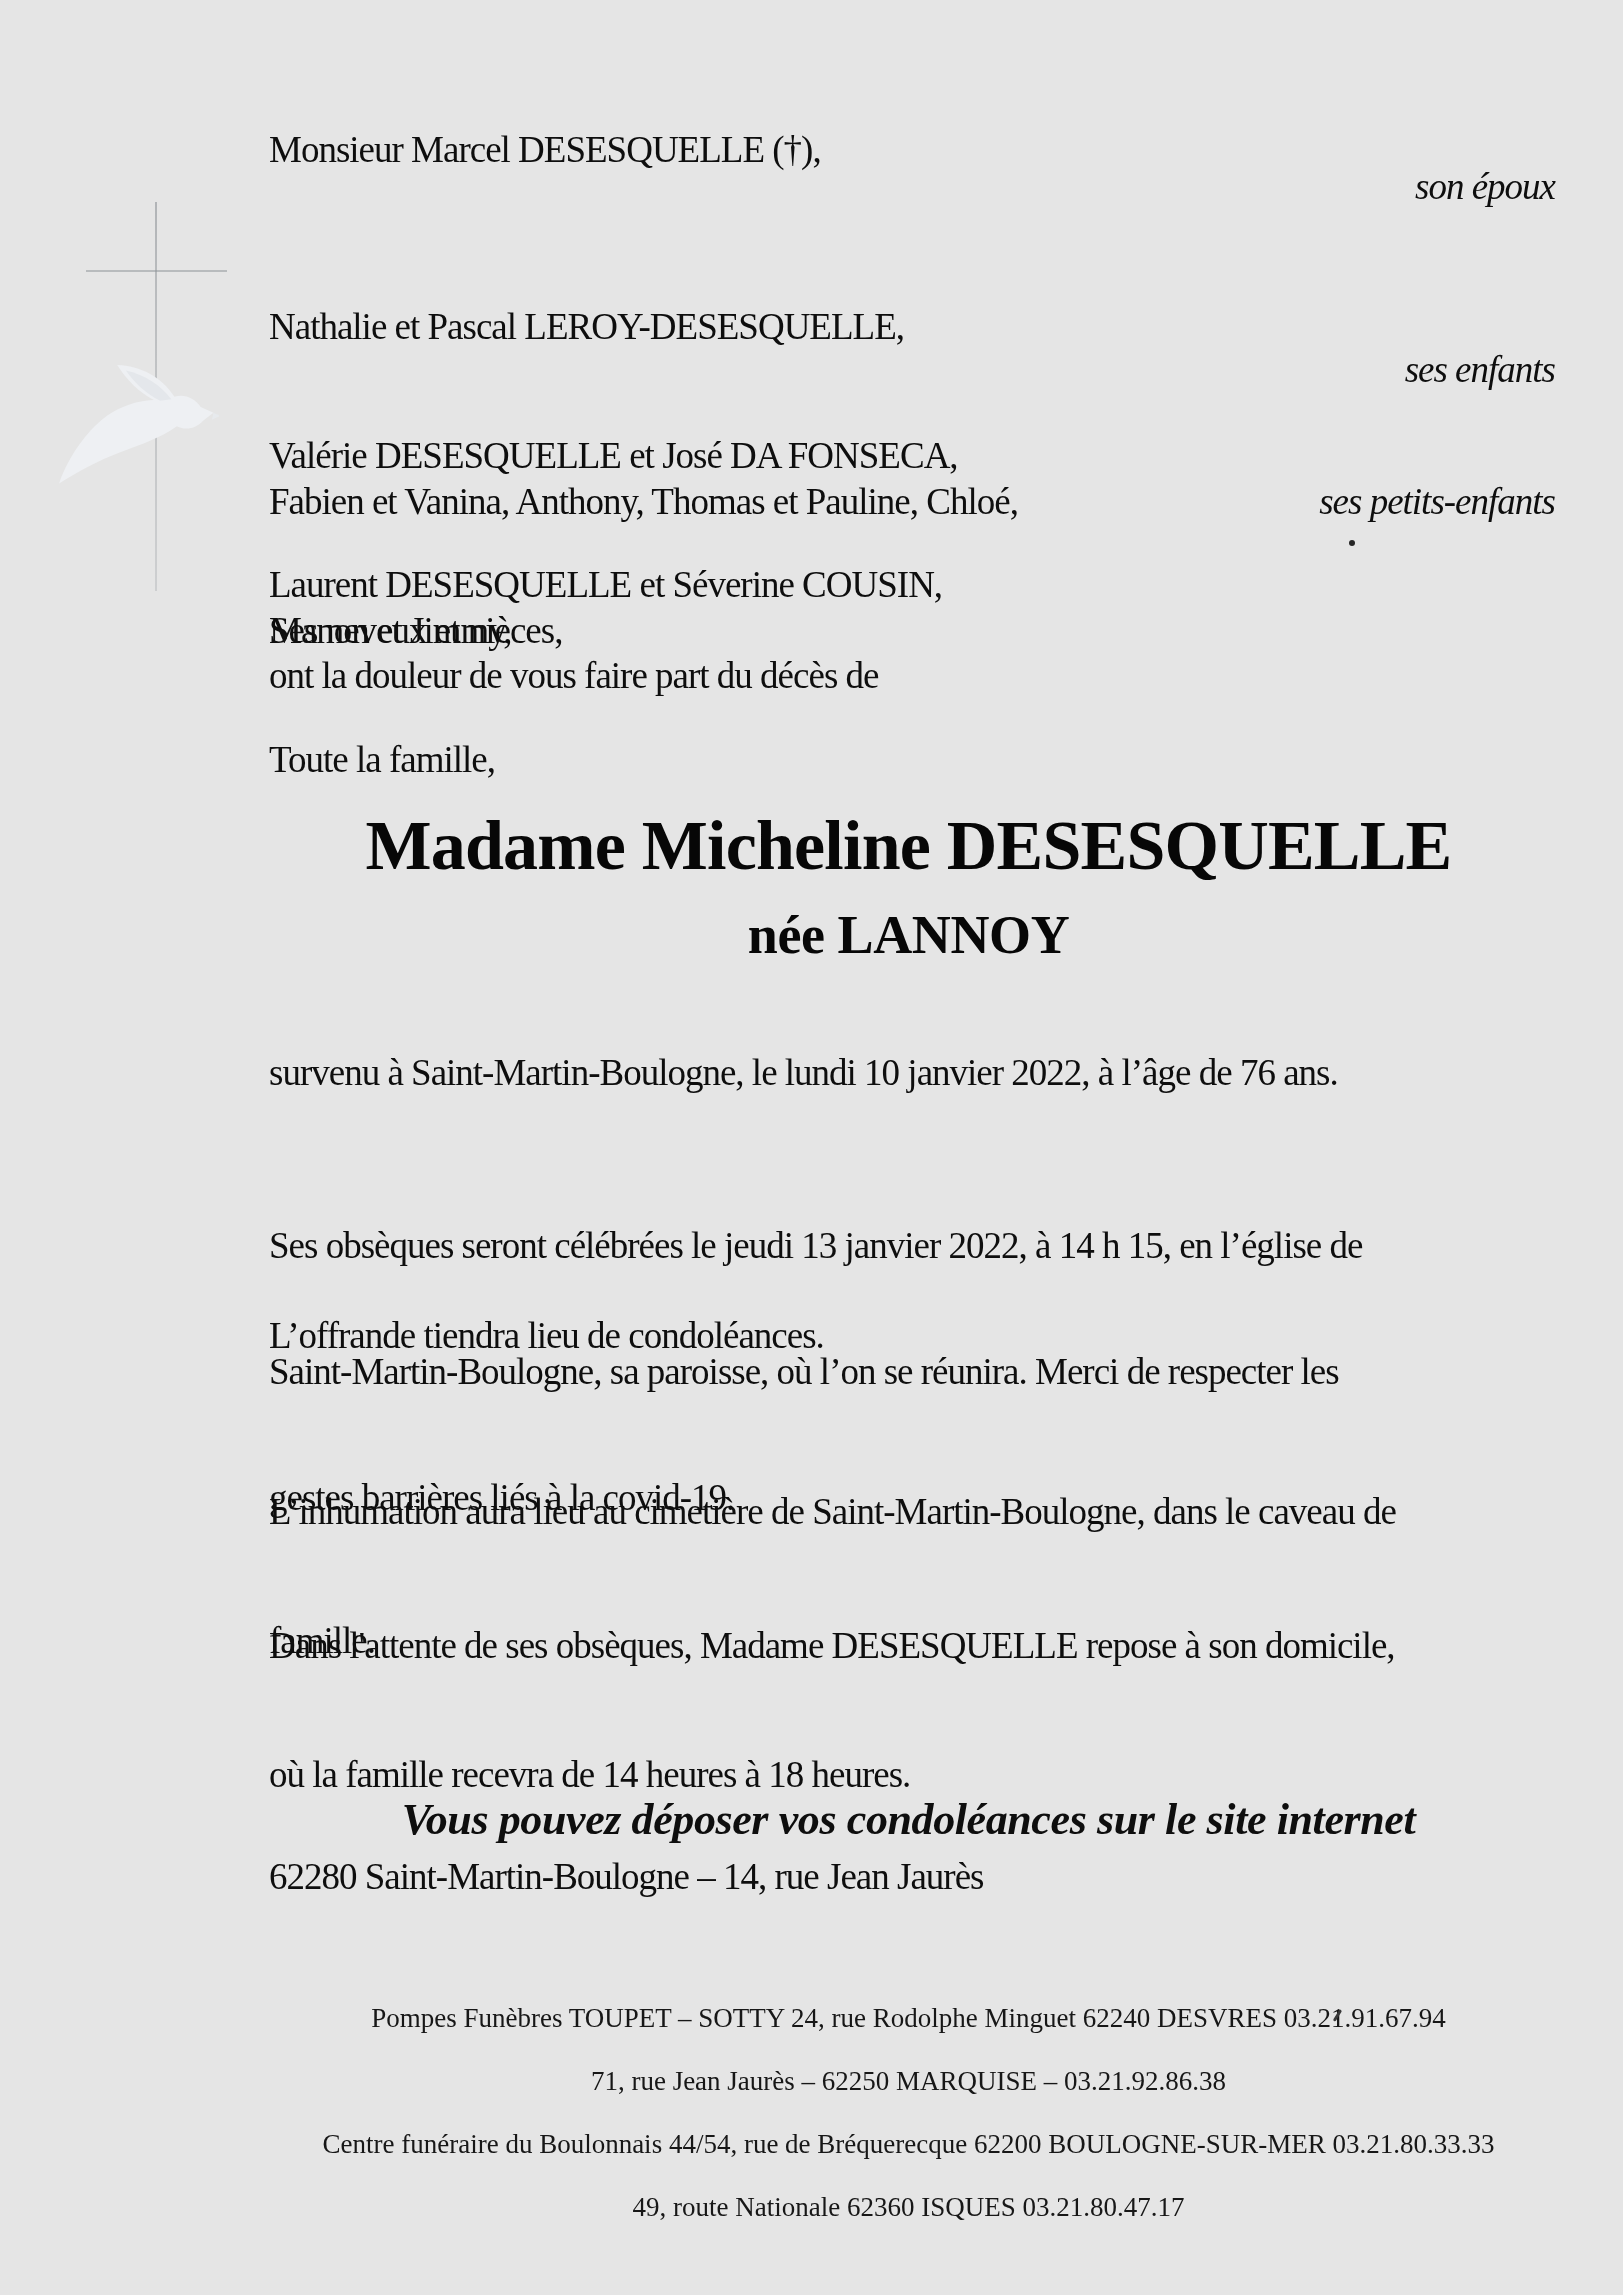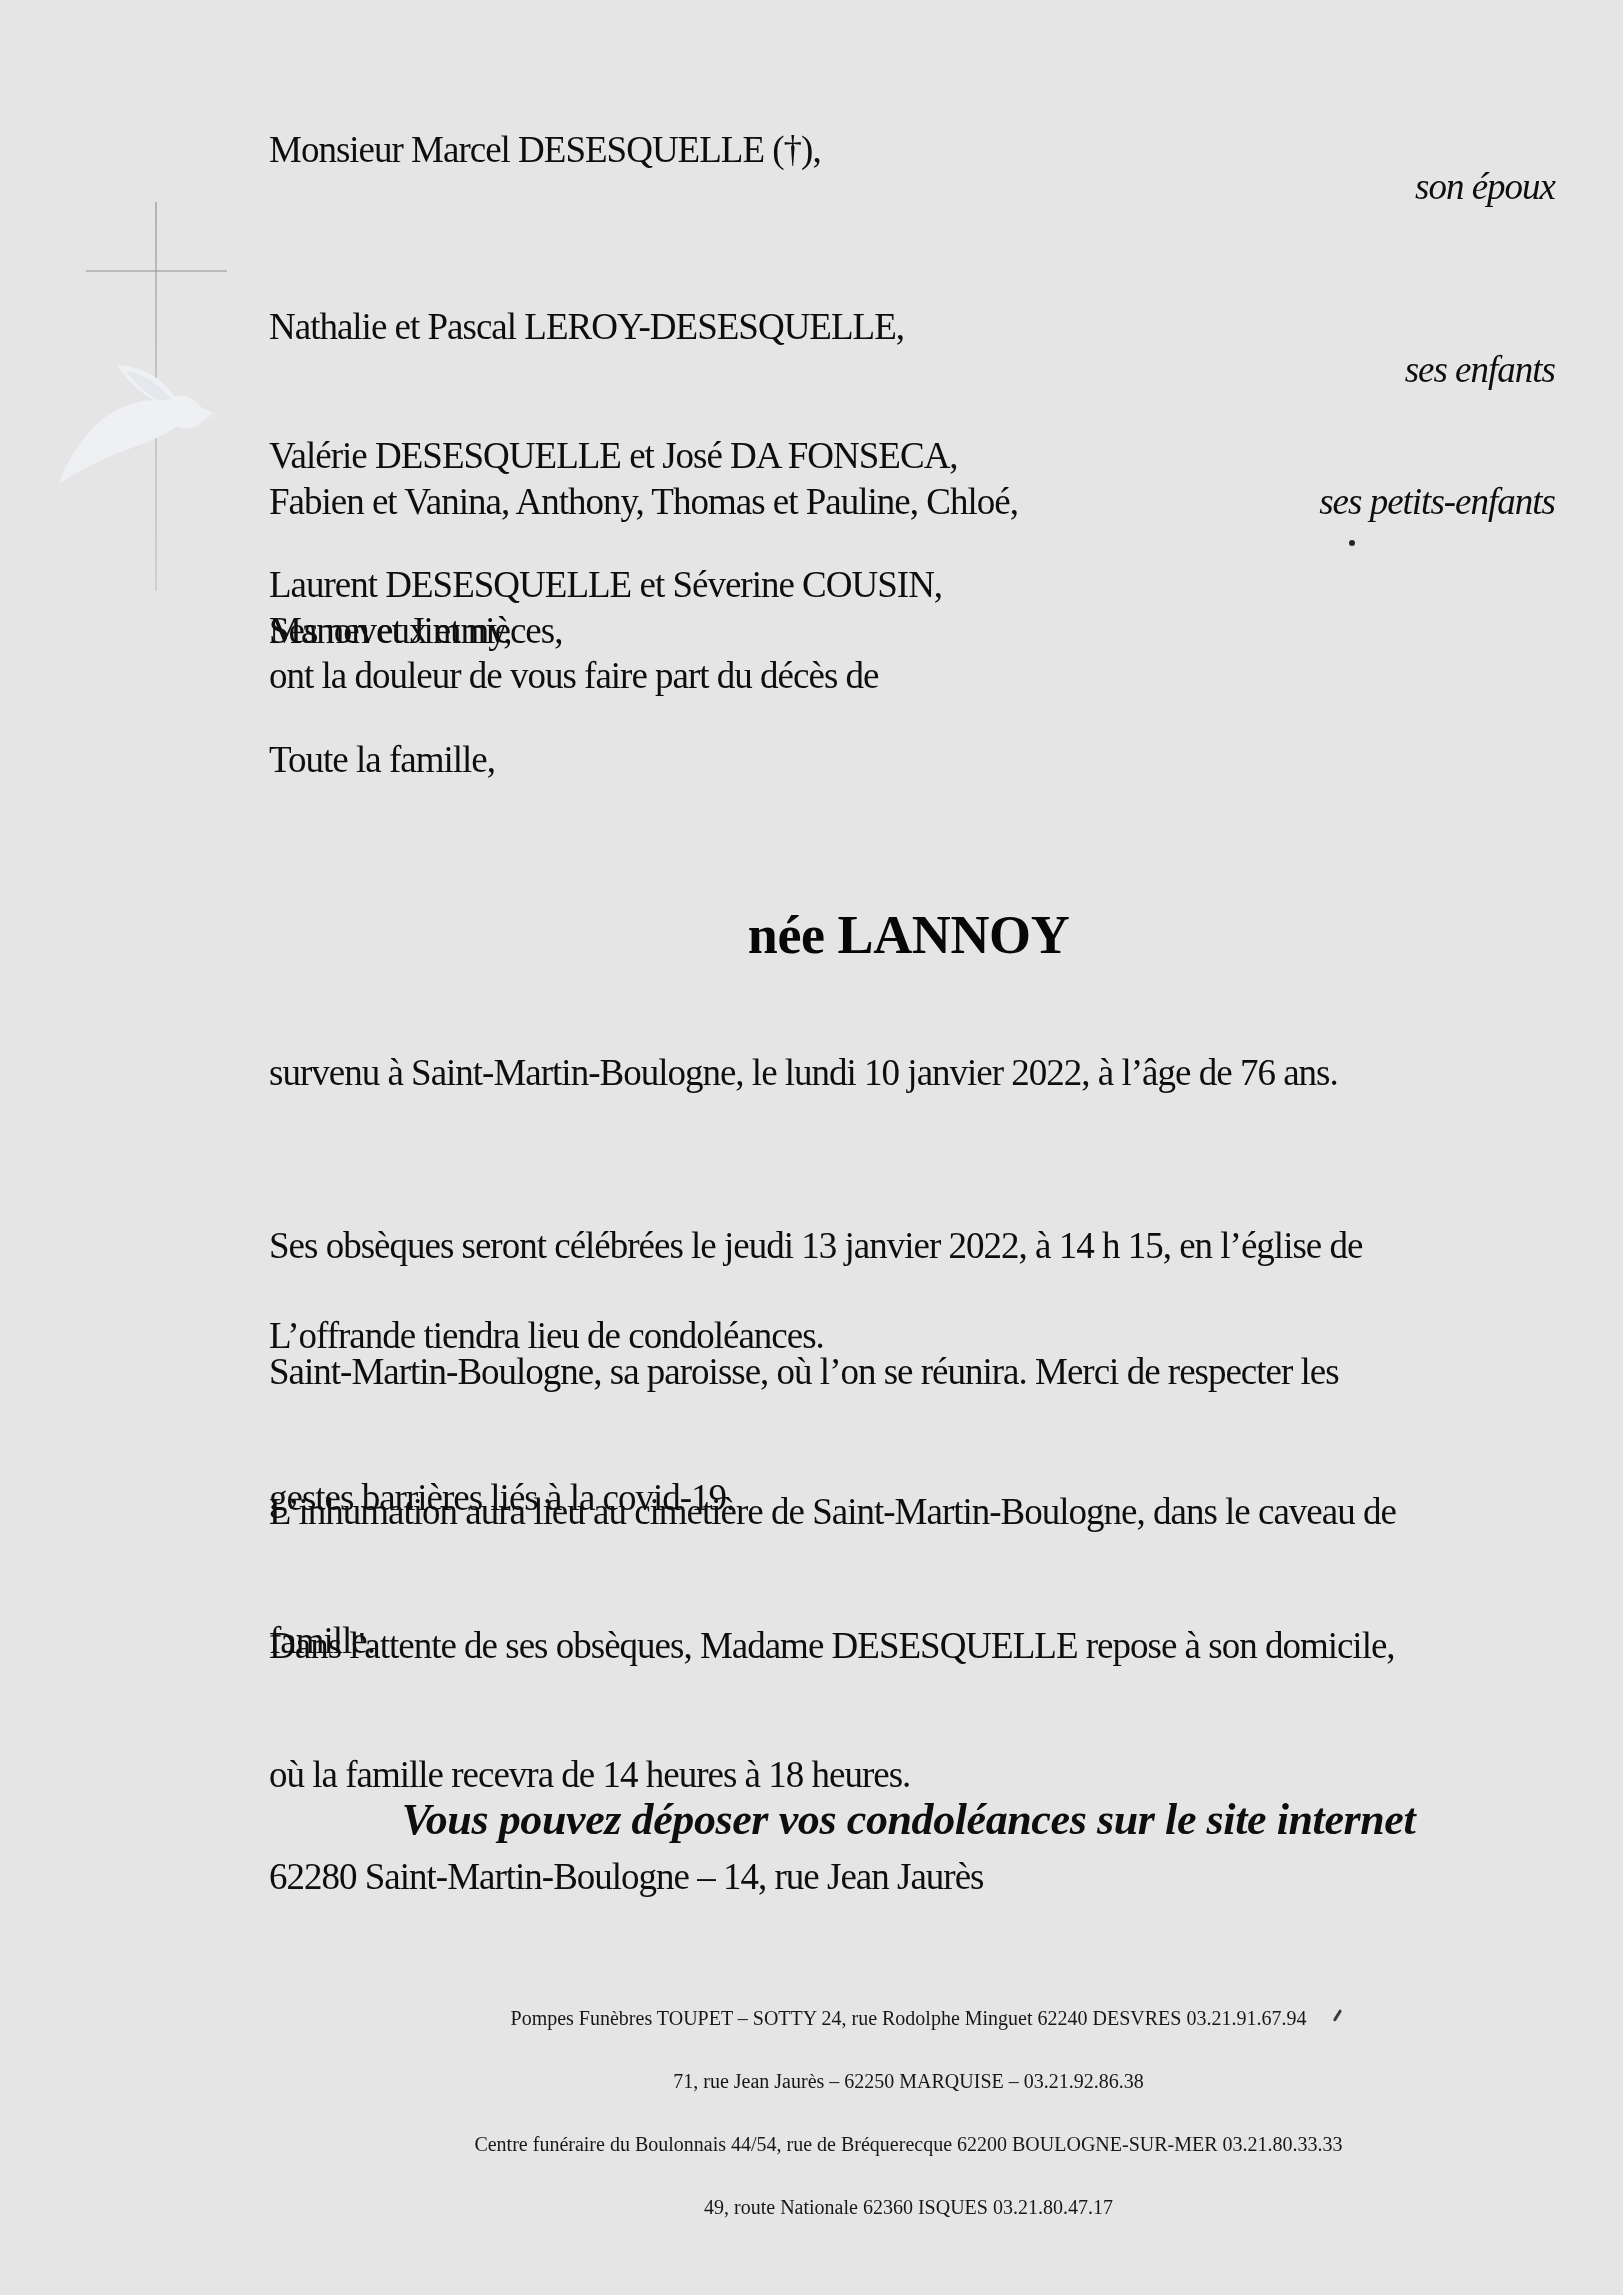--- a/index.html
+++ b/index.html
@@ -25,21 +25,21 @@
     letter-spacing:-0.8px;color:#070707;
   }
   .subtitle{
     font-size:54px;line-height:61px;font-weight:bold;
     letter-spacing:-0.4px;color:#070707;margin-top:23px;
   }
   .condolence{
     font-size:44px;line-height:45px;
     font-weight:bold;font-style:italic;letter-spacing:-0.4px;
   }
-  .footer{font-size:20px;line-height:21px;letter-spacing:0;color:#171717;}
+  .footer{font-size:27px;line-height:21px;letter-spacing:0;color:#171717;}
   .para{left:269px;}
   
   .wm-line{position:absolute;background:rgba(140,145,150,0.5);}
   .wm-v{left:155px;top:202px;width:2.4px;height:389px;
         background:linear-gradient(to bottom,
           rgba(135,140,145,0.55),
           rgba(135,140,145,0.35) 55%,
           rgba(150,155,160,0.30));}
   .wm-h{left:86px;top:270px;width:141px;height:2.4px;}
   .wm-dove{position:absolute;left:56px;top:363px;width:163px;height:128px;}
@@ -93,20 +93,21 @@
 
   <div class="speck-dot"></div>
 
   <div class="t body left" style="top:523px">
     <div class="nowrap">Ses neveux et nièces,</div>
     <div class="nowrap">Toute la famille,</div>
   </div>
 
   <div class="t body left nowrap" style="top:654px">ont la douleur de vous faire part du décès de</div>
 
+  <div class="t title center-col nowrap" style="top:807px">Madame Micheline DESESQUELLE</div>
 
   <div class="t subtitle center-col nowrap" style="top:882px">née LANNOY</div>
 
   <div class="t body para nowrap" style="top:1051px">survenu à Saint-Martin-Boulogne, le lundi 10 janvier 2022, à l’âge de 76 ans.</div>
 
   <div class="t body para" style="top:1141px;line-height:42px">
     <div class="nowrap">Ses obsèques seront célébrées le jeudi 13 janvier 2022, à 14 h 15, en l’église de</div>
     <div class="nowrap">Saint-Martin-Boulogne, sa paroisse, où l’on se réunira. Merci de respecter les</div>
     <div class="nowrap">gestes barrières liés à la covid-19.</div>
   </div>

